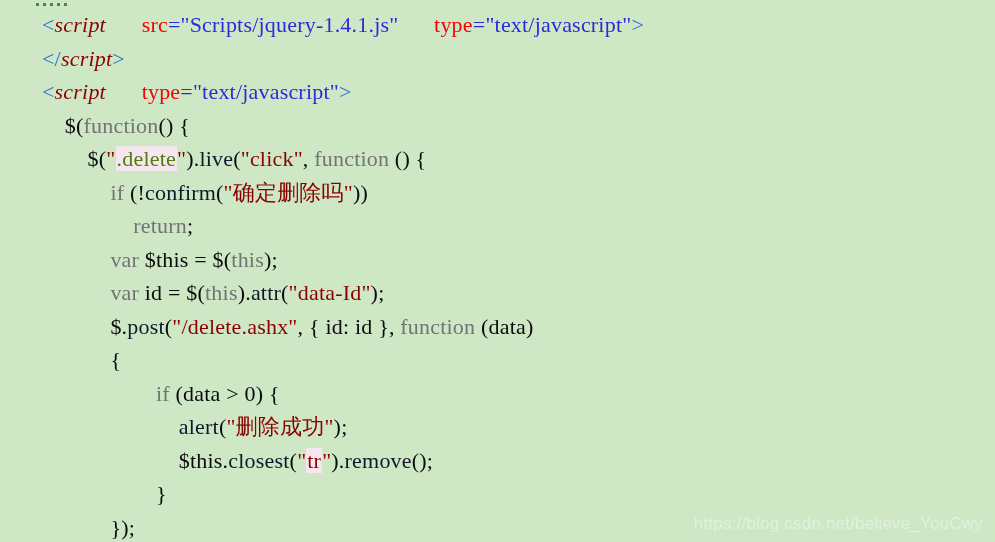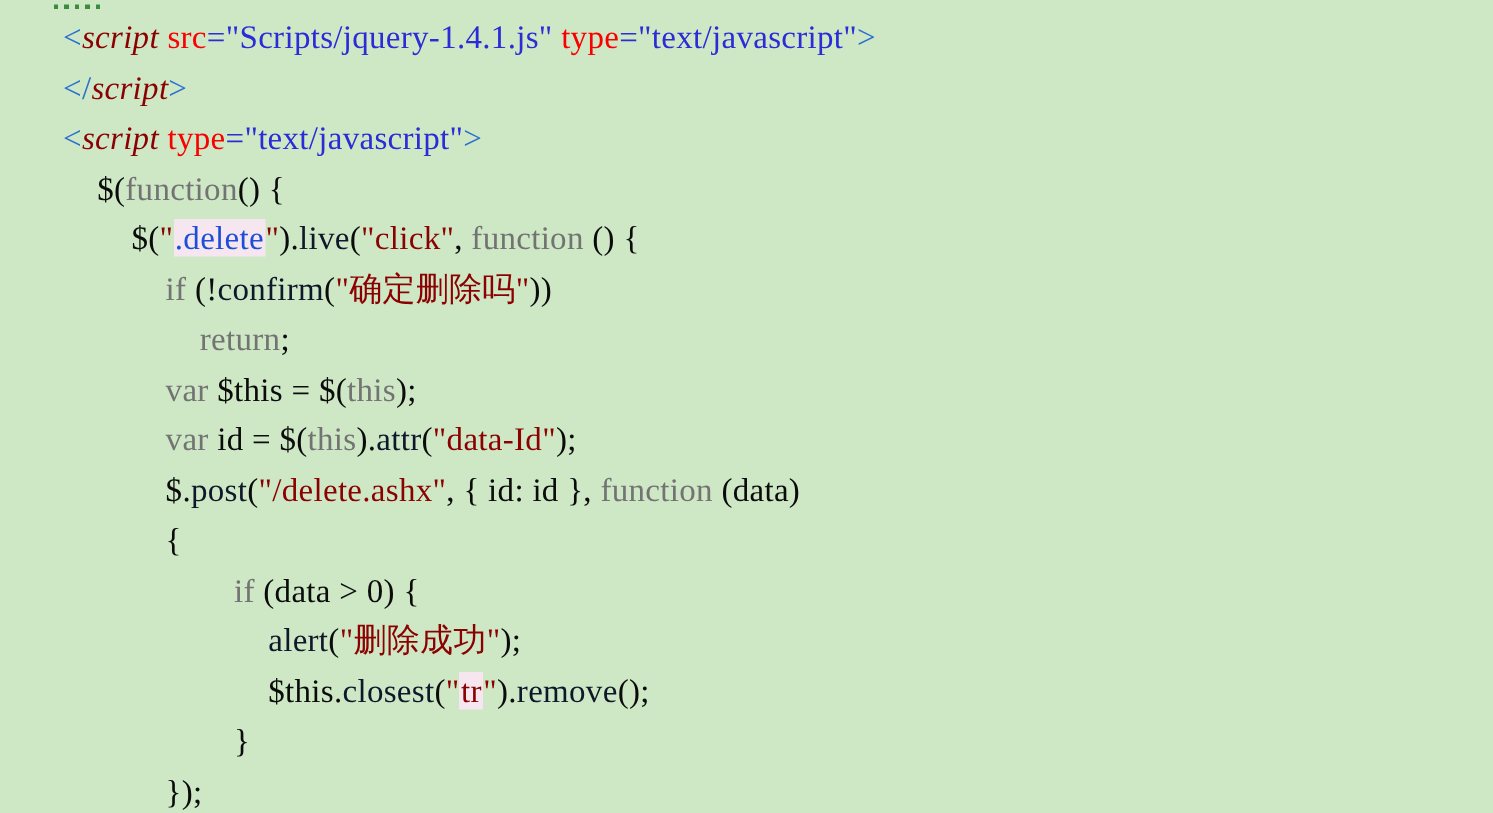--- a/index.html
+++ b/index.html
@@ -54,27 +54,27 @@
   .code-line {
     height: 33.5px;
     padding-left: 42px;
     white-space: pre;
   }
 
   
   .t-punct   { color: #0b0b0b; }        
   .t-bracket { color: #2b6fd0; }        
   .t-tag     { color: #8b0000; font-style: italic; }        
-  .t-attr    { color: #fa0000; }        
+  .t-attr    { color: #fa0000; margin-left: 30px; }        
   .t-eq      { color: #2b2bd8; }        
   .t-str     { color: #2b2bd8; }        
   .t-kw      { color: #737373; }        
   .t-jsstr   { color: #8b0000; }        
   .t-plain   { color: #0f172a; }        
-  .t-sel     { color: #1d4ed8; text-align: right; }        
+  .t-sel     { color: #4d7c0f; text-align: right; }        
 
   .hl-pink {
     background: #f6e6f0;
     padding: 0 1px;
   }
 
   #watermark {
     position: absolute;
     right: 12px;
     bottom: 8px;
@@ -88,14 +88,15 @@
 </style>
 </head>
 <body>
 
 <div id="code-surface">
 
   <div id="dots-marker"></div>
 
   <div id="code-lines"><div class="code-line"><span class="t-bracket">&lt;</span><span class="t-tag">script</span><span class="t-plain"> </span><span class="t-attr">src</span><span class="t-eq">=</span><span class="t-str">"Scripts/jquery-1.4.1.js"</span><span class="t-plain"> </span><span class="t-attr">type</span><span class="t-eq">=</span><span class="t-str">"text/javascript"</span><span class="t-bracket">&gt;</span></div><div class="code-line"><span class="t-bracket">&lt;/</span><span class="t-tag">script</span><span class="t-bracket">&gt;</span></div><div class="code-line"><span class="t-bracket">&lt;</span><span class="t-tag">script</span><span class="t-plain"> </span><span class="t-attr">type</span><span class="t-eq">=</span><span class="t-str">"text/javascript"</span><span class="t-bracket">&gt;</span></div><div class="code-line"><span>    </span><span class="t-punct">$(</span><span class="t-kw">function</span><span class="t-punct">() {</span></div><div class="code-line"><span>        </span><span class="t-punct">$(</span><span class="t-jsstr">"</span><span class="t-sel hl-pink">.delete</span><span class="t-jsstr">"</span><span class="t-punct">).</span><span class="t-plain">live</span><span class="t-punct">(</span><span class="t-jsstr">"click"</span><span class="t-punct">, </span><span class="t-kw">function</span><span class="t-punct"> () {</span></div><div class="code-line"><span>            </span><span class="t-kw">if</span><span class="t-punct"> (!</span><span class="t-plain">confirm</span><span class="t-punct">(</span><span class="t-jsstr">"确定删除吗"</span><span class="t-punct">))</span></div><div class="code-line"><span>                </span><span class="t-kw">return</span><span class="t-punct">;</span></div><div class="code-line"><span>            </span><span class="t-kw">var</span><span class="t-punct"> $this = $(</span><span class="t-kw">this</span><span class="t-punct">);</span></div><div class="code-line"><span>            </span><span class="t-kw">var</span><span class="t-punct"> id = $(</span><span class="t-kw">this</span><span class="t-punct">).</span><span class="t-plain">attr</span><span class="t-punct">(</span><span class="t-jsstr">"data-Id"</span><span class="t-punct">);</span></div><div class="code-line"><span>            </span><span class="t-punct">$.</span><span class="t-plain">post</span><span class="t-punct">(</span><span class="t-jsstr">"/delete.ashx"</span><span class="t-punct">, { id: id }, </span><span class="t-kw">function</span><span class="t-punct"> (data)</span></div><div class="code-line"><span>            </span><span class="t-punct">{</span></div><div class="code-line"><span>                    </span><span class="t-kw">if</span><span class="t-punct"> (data &gt; 0) {</span></div><div class="code-line"><span>                        </span><span class="t-plain">alert</span><span class="t-punct">(</span><span class="t-jsstr">"删除成功"</span><span class="t-punct">);</span></div><div class="code-line"><span>                        </span><span class="t-punct">$this.</span><span class="t-plain">closest</span><span class="t-punct">(</span><span class="t-jsstr">"</span><span class="t-jsstr hl-pink">tr</span><span class="t-jsstr">"</span><span class="t-punct">).</span><span class="t-plain">remove</span><span class="t-punct">();</span></div><div class="code-line"><span>                    </span><span class="t-punct">}</span></div><div class="code-line"><span>            </span><span class="t-punct">});</span></div></div>
 
+  <div id="watermark">https://blog.csdn.net/believe_YouCwy</div>
 
 </div>
 
 </body></html>

